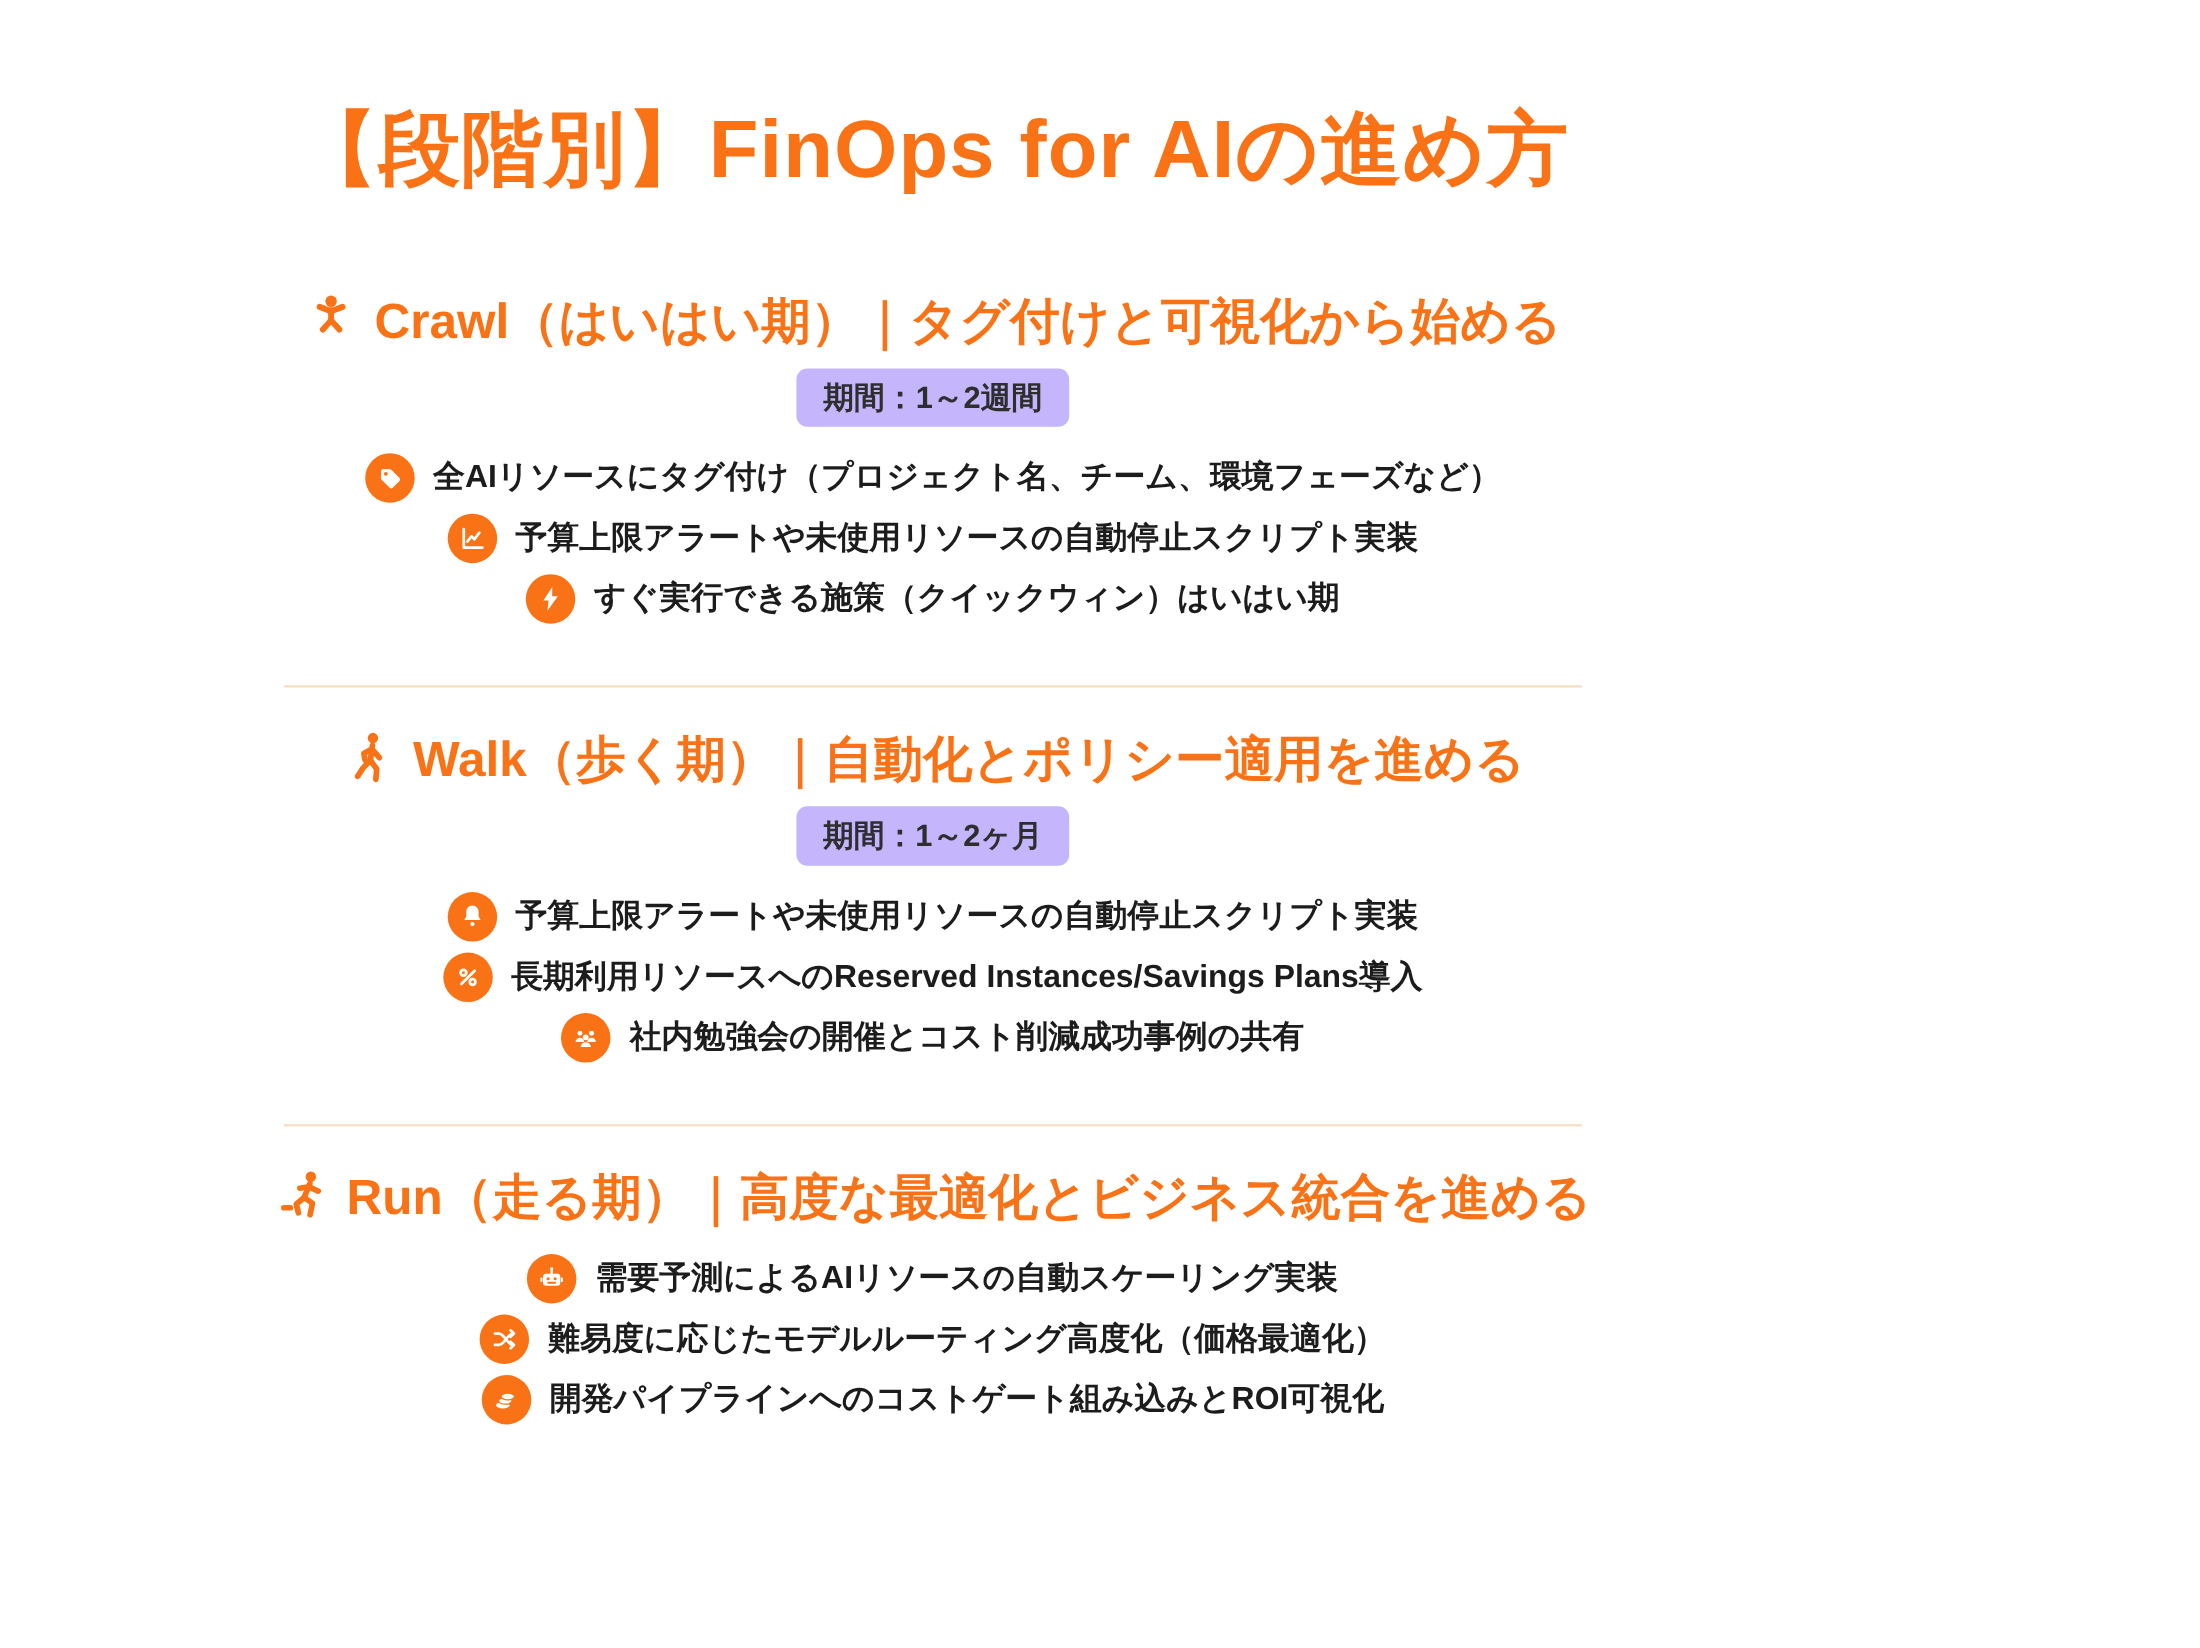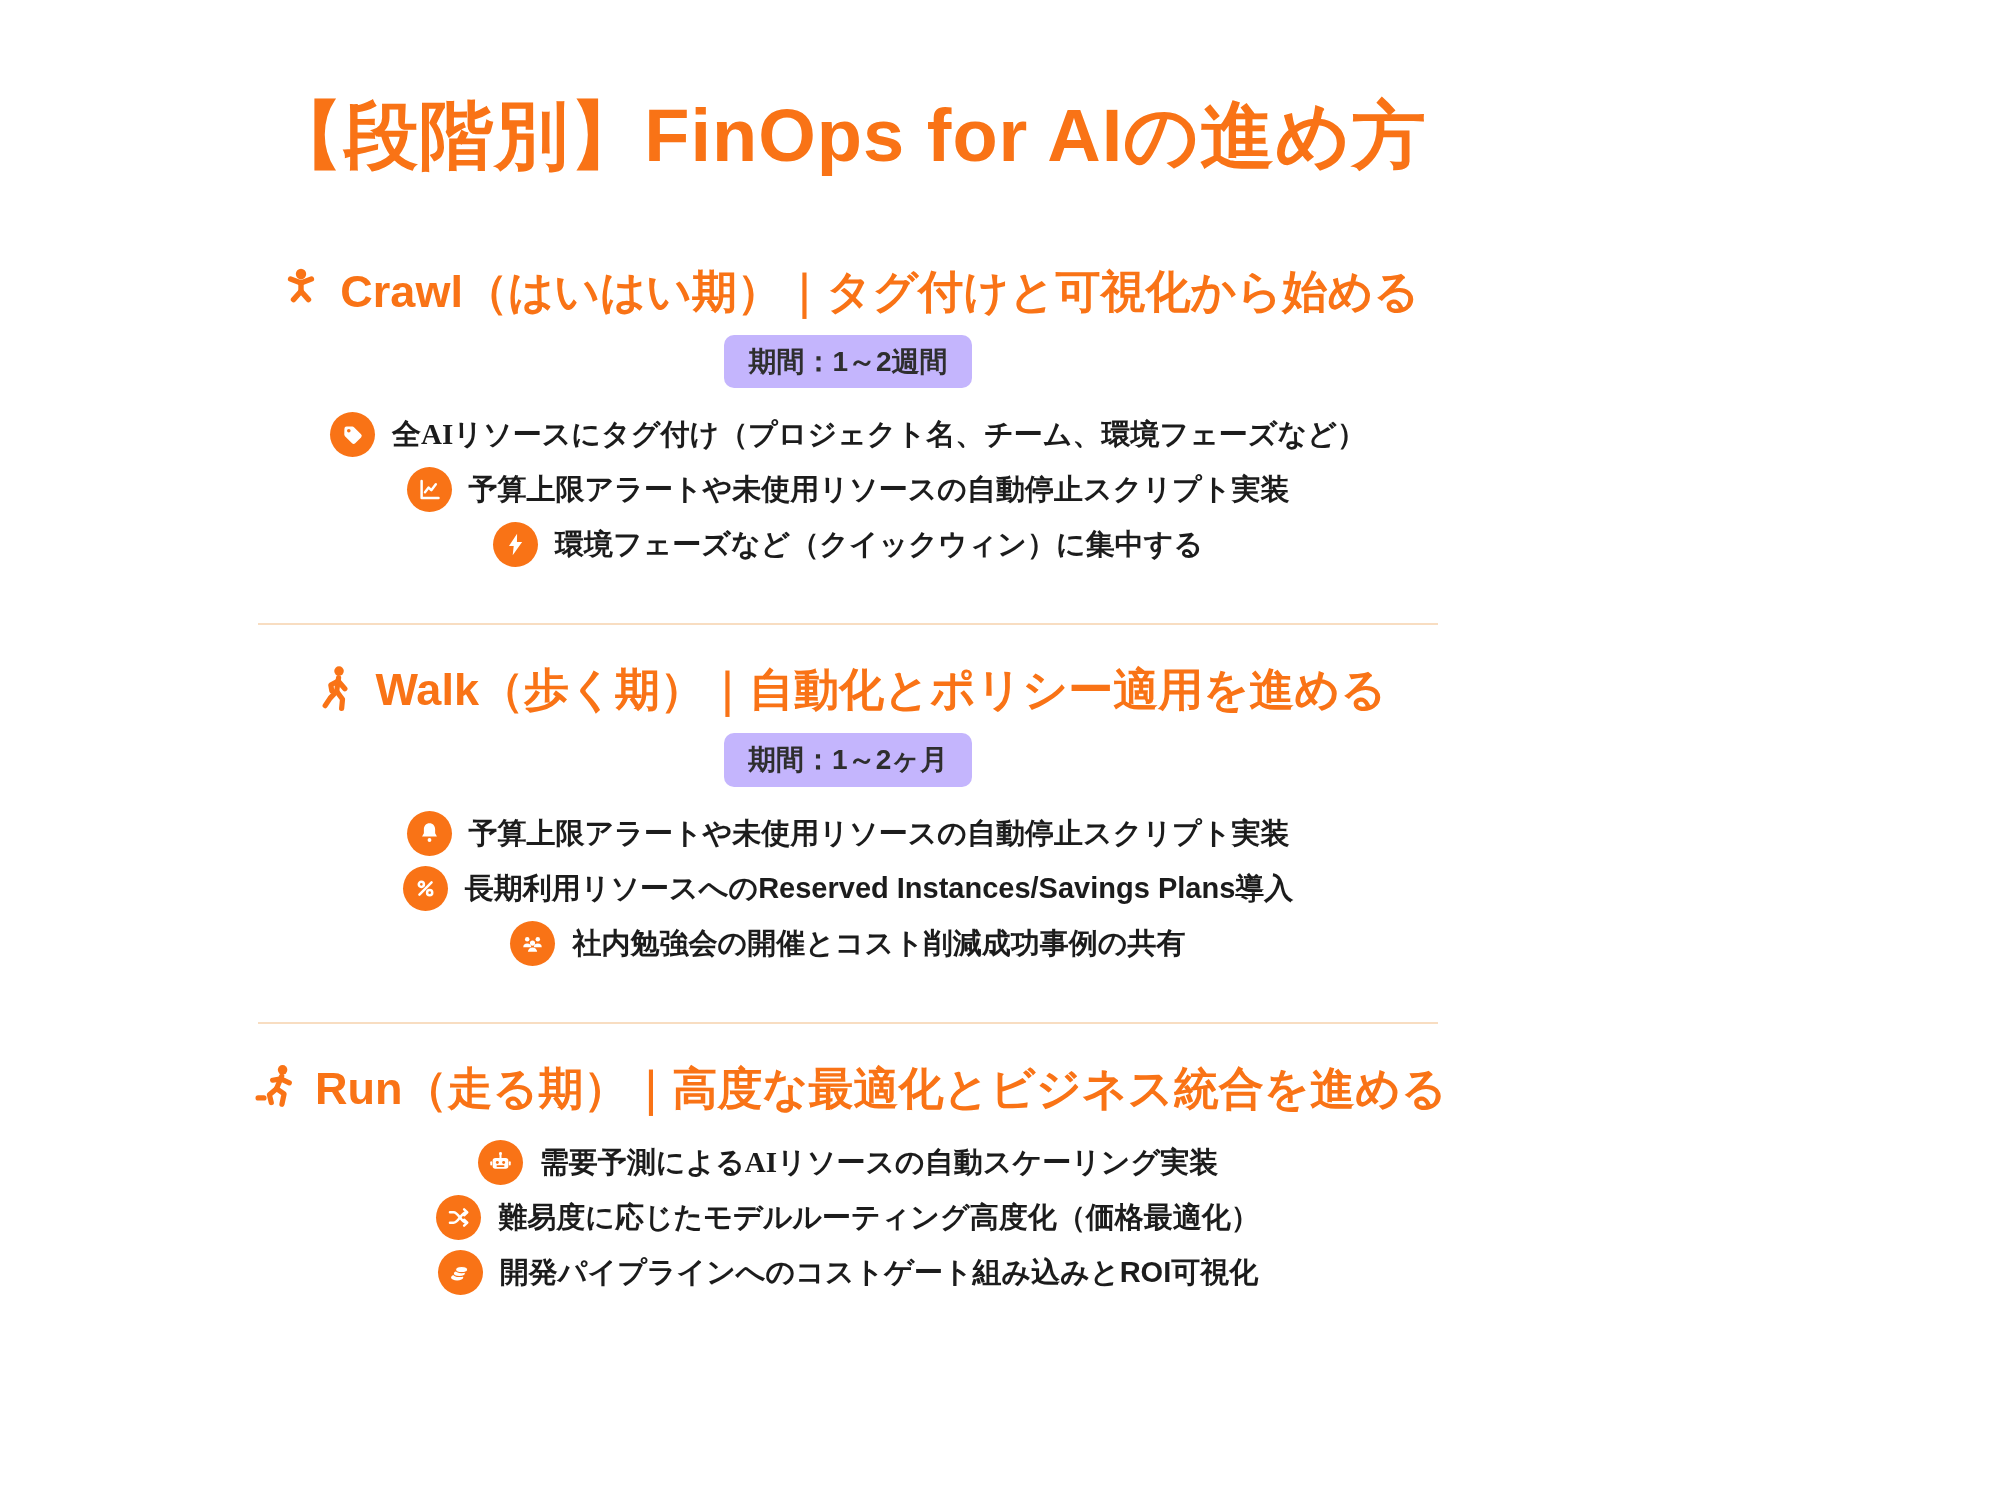--- a/index.html
+++ b/index.html
@@ -53,21 +53,21 @@
   }
   .item {
     display: flex;
     justify-content: center;
     align-items: center;
     gap: 17px;
     margin-top: 10px;
     font-size: 29px;
     line-height: 1.25;
   }
-  .item:first-child { margin-top: 0; font-family: Liberation Serif, serif; }
+  .item:first-child { margin-top: 0; }
   .bullet-icon {
     width: 45px;
     height: 45px;
     flex: 0 0 45px;
     border-radius: 50%;
     background: #f97316;
     display: flex;
     align-items: center;
     justify-content: center;
   }
@@ -121,21 +121,21 @@
           </svg>
         </span>
         <span class="item-text">予算上限アラートや未使用リソースの自動停止スクリプト実装</span>
       </li>
       <li class="item">
         <span class="bullet-icon">
           <svg width="27" height="27" viewBox="0 0 24 24">
             <path d="M13.4 2.4 L6.2 13.3 H10.4 L9.5 21.6 L17.9 9.8 H13.3 Z" fill="#ffffff"></path>
           </svg>
         </span>
-        <span class="item-text">環境フェーズなど（クイックウィン）に集中する</span>
+        <span class="item-text">すぐ実行できる施策（クイックウィン）はいはい期</span>
       </li>
     </ul>
   </section>
 
   <div class="divider"></div>
 
   <section class="section">
     <h2 class="sec-head">
       <span class="head-icon">
         <svg width="52" height="52" viewBox="0 0 24 24" fill="none" stroke="#f97316" stroke-width="2.4" stroke-linecap="round" stroke-linejoin="round">

